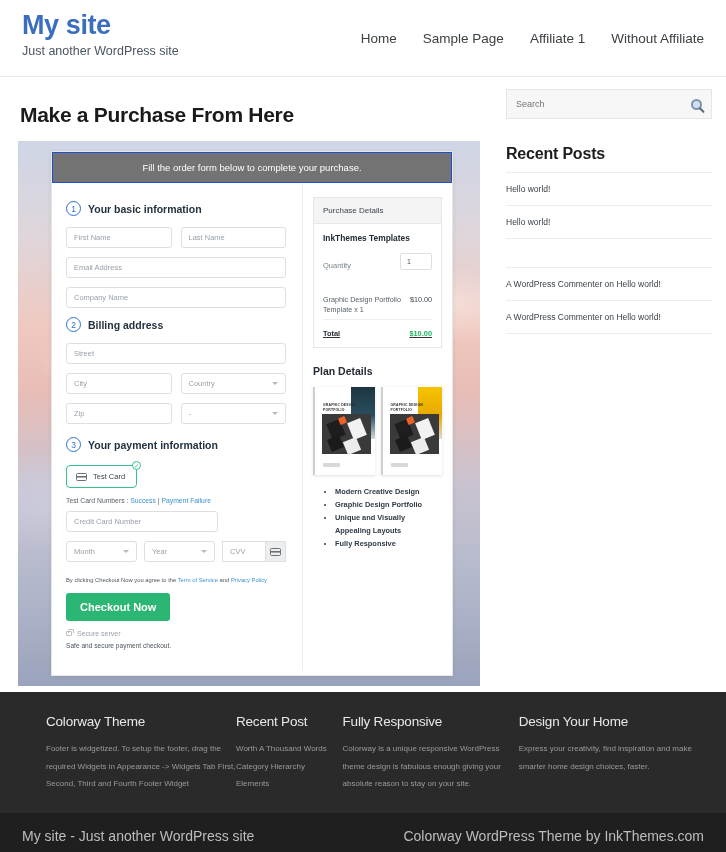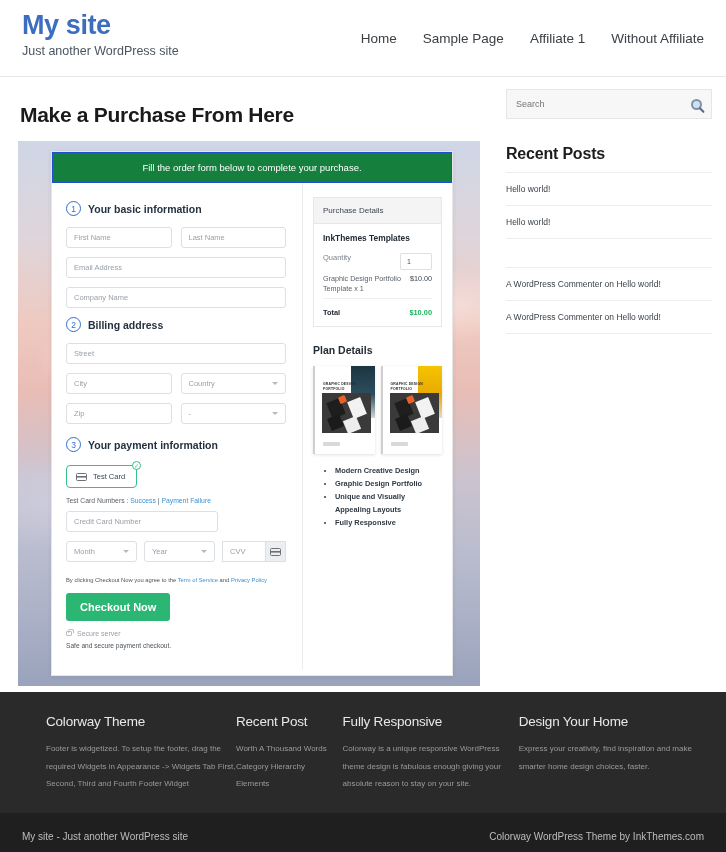--- a/index.html
+++ b/index.html
@@ -96,21 +96,21 @@
     top: 10px;
     width: 402px;
     height: 525px;
     background: #fff;
     border: 1px solid #e6e6e6;
     box-shadow: 0 1px 5px rgba(0,0,0,.07);
     z-index: 2;
     overflow: hidden;
   }
   .order-banner {
-    background: #15803d;
+    background: #737373;
     color: #fff;
     font-size: 9.5px;
     text-align: center;
     padding: 9px 6px;
     border: 1px solid #1d4fd0;
   }
   .card-body { display: flex; height: 487px; }
   .form-side {
     width: 253px;
     padding: 14px 16px 0 14px;
@@ -255,32 +255,32 @@
   .summary-box { border: 1px solid #e7e7e7; }
   .summary-head {
     background: #f4f4f5;
     font-size: 8px;
     color: #3d464f;
     padding: 8px 9px;
     border-bottom: 1px solid #e7e7e7;
   }
   .summary-body { padding: 9px; }
   .prod-name { font-size: 8.4px; font-weight: bold; color: #232b33; margin-bottom: 10px; }
-  .qty-row { display: flex; align-items: flex-start; justify-content: space-between; margin-bottom: 4px; }
+  .qty-row { display: flex; align-items: flex-end; justify-content: space-between; margin-bottom: 25px; }
   .qty-label { font-size: 7.5px; color: #7b838b; }
   .qty-box {
     border: 1px solid #dcdfe3; border-radius: 2px;
     width: 32px; height: 17px;
     font-size: 7px; color: #4d555d;
     display: flex; align-items: center; padding-left: 6px;
   }
   .line-row { display: flex; gap: 6px; padding-bottom: 3px; border-bottom: 1px solid #eeeeee; }
   .line-name { font-size: 7.2px; color: #5a6169; line-height: 1.45; }
   .line-price { font-size: 7.2px; color: #3d464f; white-space: nowrap; }
-  .total-row { display: flex; justify-content: space-between; padding-top: 9px; }
+  .total-row { display: flex; justify-content: space-between; padding-top: 9px; text-decoration: underline; }
   .total-label { font-size: 7.4px; font-weight: bold; color: #232b33; }
   .total-value { font-size: 7.4px; font-weight: bold; color: #19b35c; }
 
   
   .plan-title { font-size: 10.5px; font-weight: 600; color: #232b33; margin: 17px 0 10px 0; }
   .thumbs { display: flex; gap: 6px; margin-bottom: 11px; }
   .thumb {
     width: 66px; height: 88px;
     background: #fff;
     border-left: 2px solid #cfcfcf;
@@ -396,21 +396,21 @@
     list-style: none;
   }
   .footer-bar {
     background: #1f1f1f;
     height: 47px;
     display: flex;
     align-items: center;
     justify-content: space-between;
     padding: 0 22px;
   }
-  .footer-bar span { font-size: 10px; color: #bdbdbd; }
+  .footer-bar span { font-size: 14px; color: #bdbdbd; }
 </style>
 </head>
 <body>
 
 <header class="site-header">
   <div class="brand">
     <div class="site-title">My site</div>
     <div class="site-tagline">Just another WordPress site</div>
   </div>
   <nav class="main-nav">

